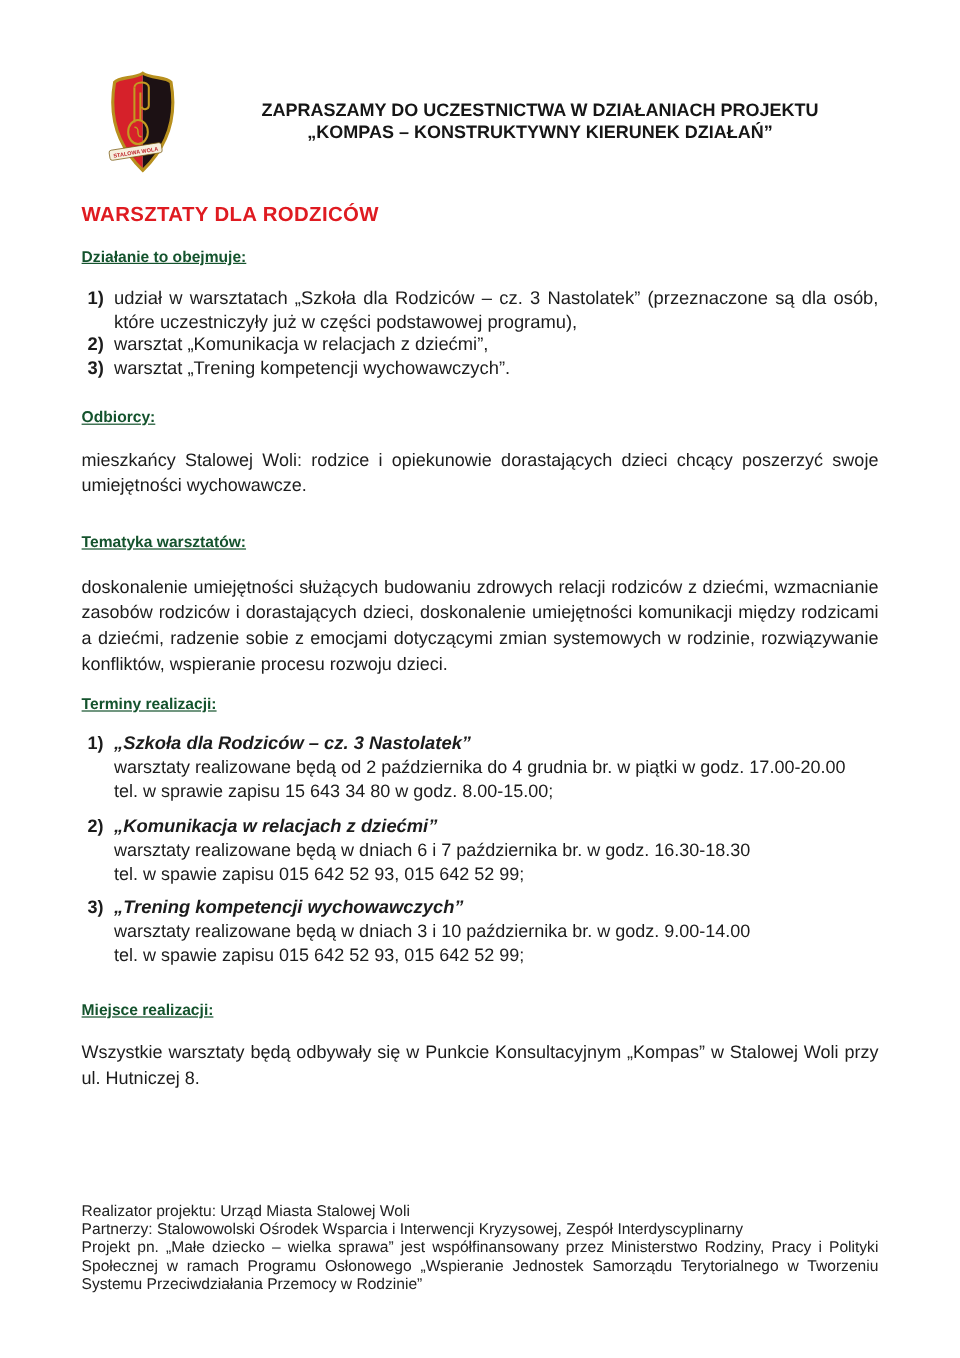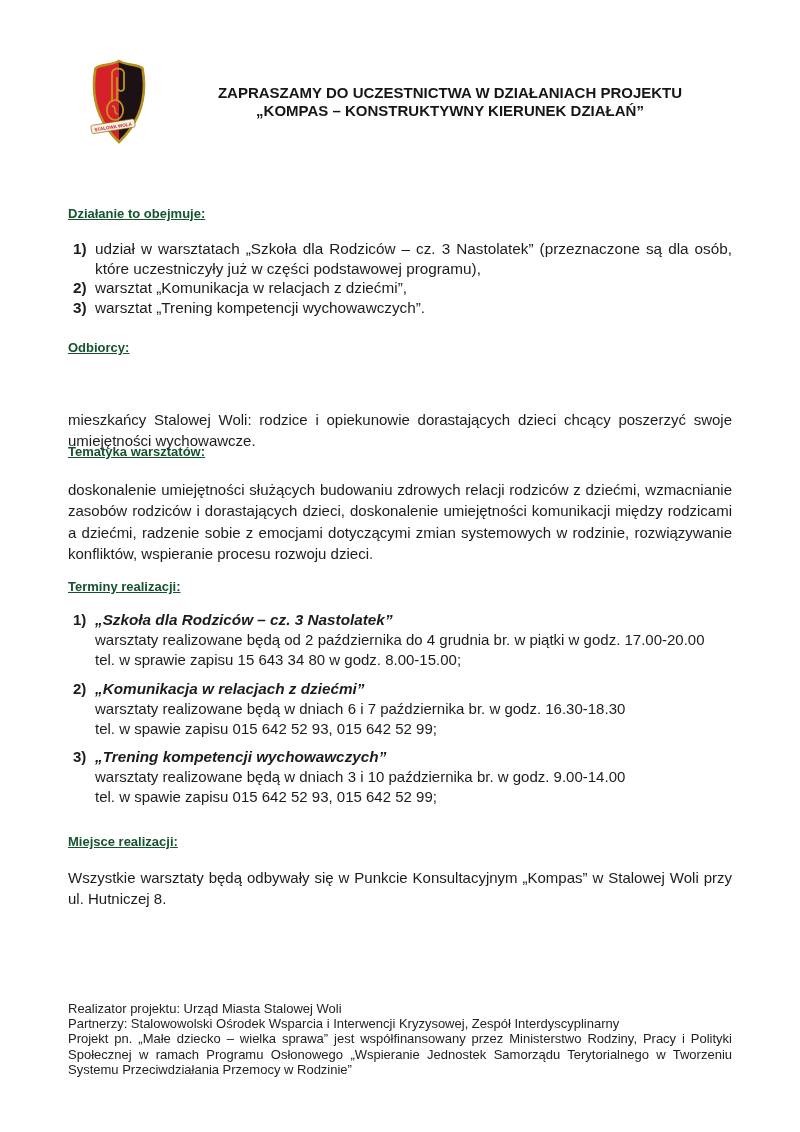--- a/index.html
+++ b/index.html
@@ -33,21 +33,21 @@
     text-decoration:underline;
     color:#14532d;
   }
   .h-dzialanie{top:206px;}
   .h-odbiorcy{top:340px;}
   .h-tematyka{top:444px;}
   .h-terminy{top:579px;}
   .h-miejsce{top:834px;}
   .body-block{left:68px;width:664px;font-size:15px;}
   .para{text-align:justify;line-height:21.3px;}
-  .p-odbiorcy{top:374px;line-height:20.5px;margin-top:36px;}
+  .p-odbiorcy{top:374px;line-height:20.5px;}
   .p-tematyka{top:479px;}
   .p-miejsce{top:868px;line-height:20.5px;}
   
   .list-dzialanie{top:239px;padding-left:5px;width:659px;font-size:15.3px;line-height:19.5px;}
   .li{display:flex;}
   .li .num{flex:none;width:22px;font-weight:bold;}
   .li .li-text{flex:1;text-align:justify;}
   .li .b{font-weight:normal;}
   
   .list-terminy{top:610px;padding-left:5px;width:659px;font-size:15px;line-height:20px;}
@@ -93,20 +93,21 @@
         <text x="25" y="70.5" text-anchor="middle" font-size="4.6" fill="#c0272d" font-family="Liberation Sans, sans-serif" font-weight="bold">STALOWA WOLA</text>
       </g>
     </svg>
   </div>
 
   <div class="abs header-text">
     <div>ZAPRASZAMY DO UCZESTNICTWA W DZIAŁANIACH PROJEKTU</div>
     <div>„KOMPAS – KONSTRUKTYWNY KIERUNEK DZIAŁAŃ”</div>
   </div>
 
+  <div class="abs doc-title">WARSZTATY DLA RODZICÓW</div>
 
   <div class="abs sec-heading h-dzialanie">Działanie to obejmuje:</div>
   <div class="abs body-block list-dzialanie">
     <div class="li">
       <span class="num">1)</span>
       <span class="li-text"><b class="b">udział w warsztatach „Szkoła dla Rodziców – cz. 3 Nastolatek”</b><span> (przeznaczone są dla osób, które uczestniczyły już w części podstawowej programu),</span></span>
     </div>
     <div class="li">
       <span class="num">2)</span>
       <span class="li-text"><b class="b">warsztat „Komunikacja w relacjach z dziećmi”,</b><span></span></span>

